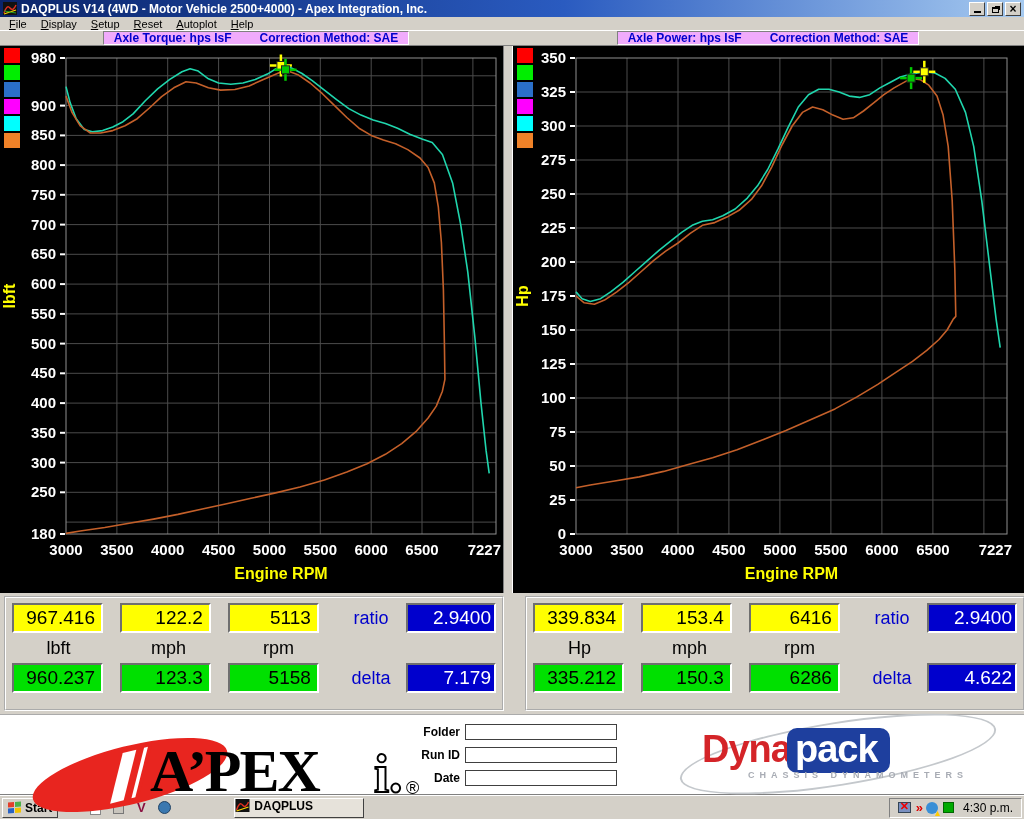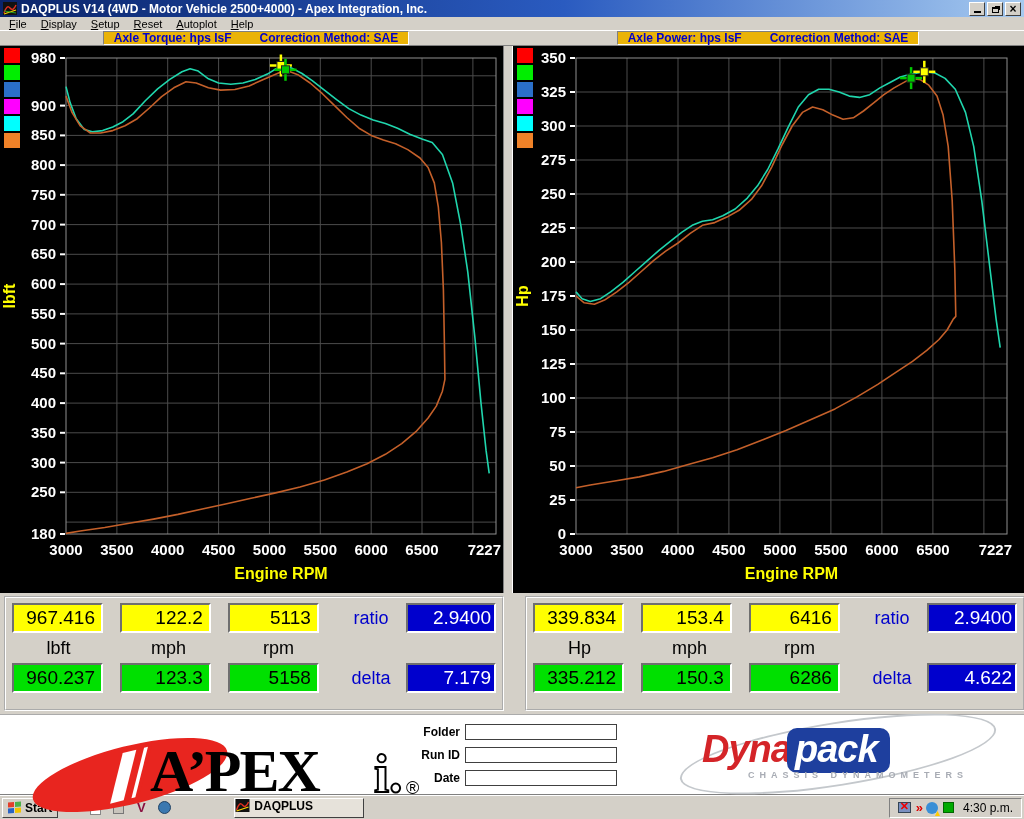--- a/index.html
+++ b/index.html
@@ -26,21 +26,21 @@
   .menubar { height:13px; background:#d4d0c8; display:flex; align-items:center;
              padding-left:2px; flex:none; font-size:11px; }
   .menu-item { padding:0 7px; color:#000; cursor:default; }
   .menu-item u { text-decoration:underline; }
 
   
   .hdrstrip { height:16px; flex:none; background:#d4d0c8; display:flex;
               border-top:1px solid #fff; border-bottom:1px solid #808080; }
   .hdr-half { width:50%; display:flex; justify-content:center; }
   .hdr-box { display:inline-flex; gap:28px; align-items:center; padding:0 10px;
-             background:#eab308; border:1px solid; border-color:#808080 #fff #fff #808080;
+             background:#f0abfc; border:1px solid; border-color:#808080 #fff #fff #808080;
              color:#0000cc; font-weight:bold; font-size:12px; white-space:nowrap; }
 
   
   .charts { height:547px; flex:none; display:flex; background:#9a968c; }
   .chart-panel { background:#000; height:547px; position:relative; }
   #chart0 { width:503px; }
   .chart-gap { width:10px; background:#d4d0c8; border-left:1px solid #808080; border-right:1px solid #fff; }
   #chart1 { width:511px; }
   svg text { font-family:"Liberation Sans", sans-serif; }
 
@@ -79,21 +79,21 @@
   .fields { position:absolute; left:408px; top:8px; }
   .field-row { display:flex; align-items:center; margin-bottom:7px; }
   .field-label { width:52px; text-align:right; font-size:12px; font-weight:bold;
                  color:#000; margin-right:5px; }
   .field-input { width:152px; height:16px; background:#fff; border:1px solid #404040;
                  font-size:12px; padding:0 2px; }
   .dyn-group { position:absolute; left:688px; top:10px; width:300px; height:60px; }
   .dyn-ellipse { position:absolute; left:-10px; top:-4px; width:320px; height:64px;
                  border:2px solid #c4c8cc; border-radius:50%; transform:rotate(-9deg); }
   .dyn-text { position:absolute; left:14px; top:2px; font-size:38px; font-weight:bold;
-              font-style:italic; letter-spacing:-1px; white-space:nowrap; }
+              letter-spacing:-1px; white-space:nowrap; }
   .dyn-red { color:#d42428; }
   .dyn-blob { display:inline-block; background:#1e3f9e; border-radius:10px;
               padding:0 12px 2px 8px; margin-left:-4px; }
   .dyn-blue { color:#fff; }
   .dyn-sub { position:absolute; left:60px; top:44px; font-size:9px; color:#a8acb4;
              letter-spacing:5px; font-weight:bold; white-space:nowrap; }
 
   
   .taskbar { height:24px; flex:none; background:#d4d0c8; border-top:1px solid #fff;
              display:flex; align-items:center; padding:0 2px; }

